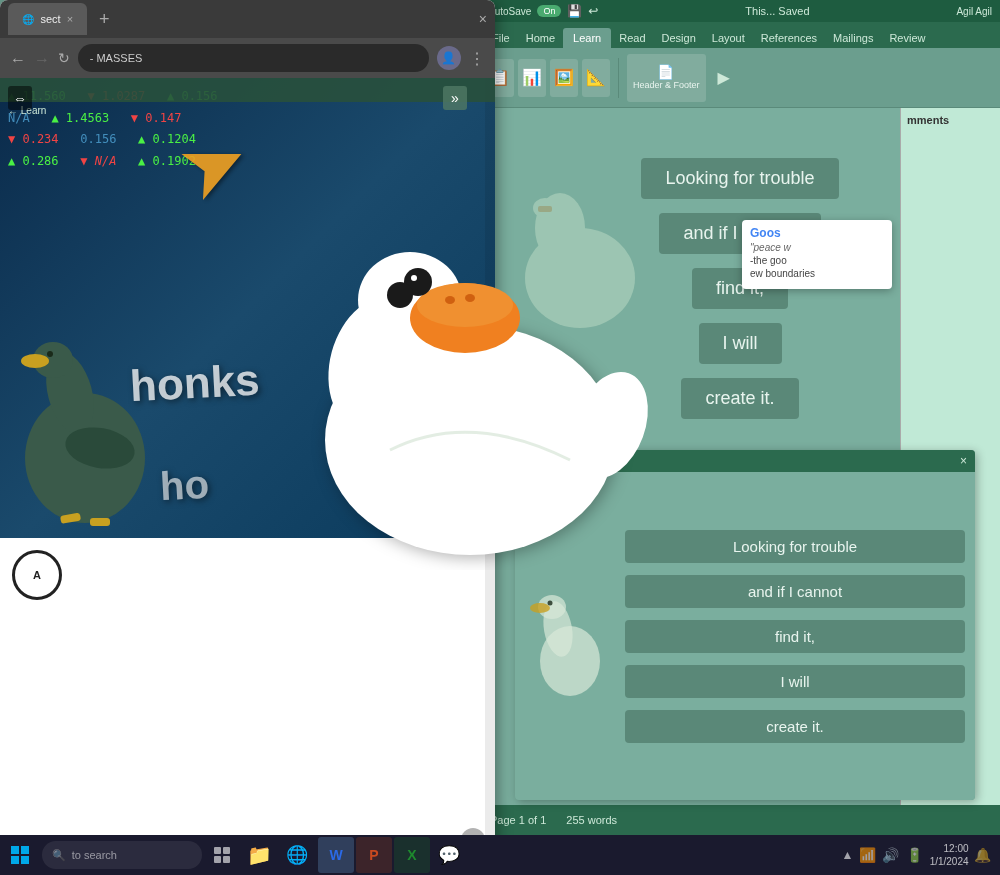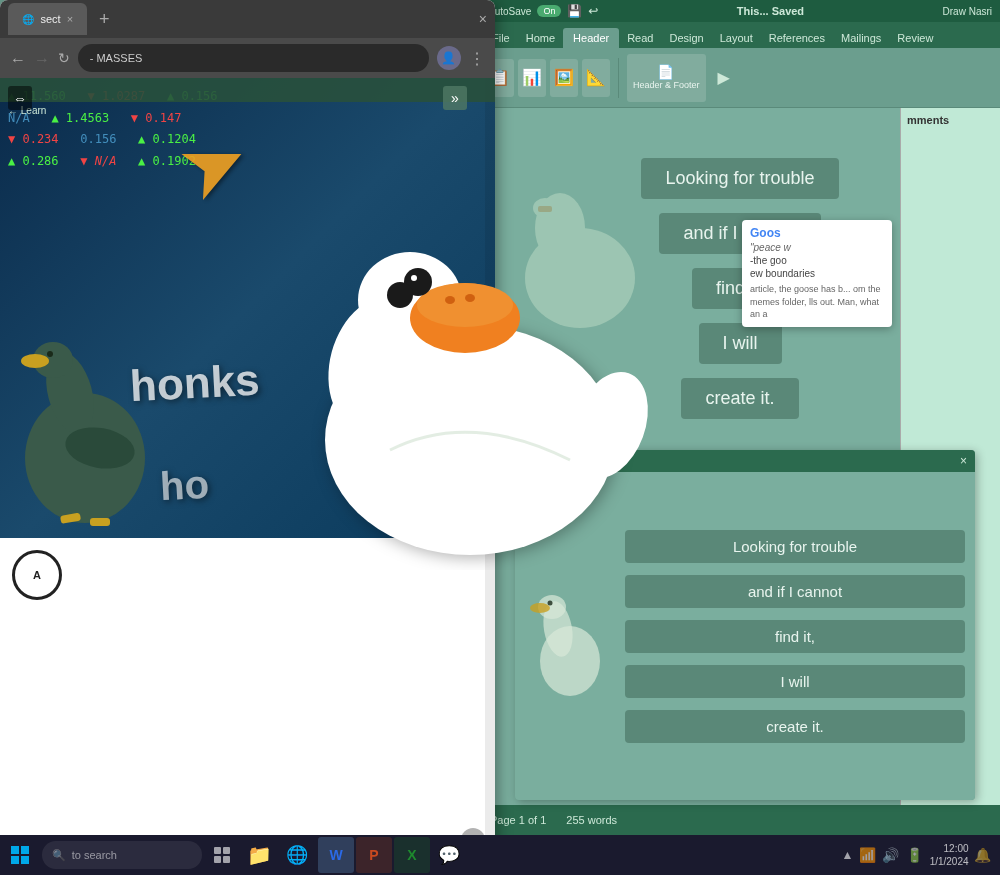--- a/index.html
+++ b/index.html
@@ -19,28 +19,28 @@
 
 <div style="position:absolute;top:0;right:0;width:520px;height:875px;background:#6b9e8e;z-index:1;">
 
   <div>
 
     <div style="background:#1e5c40;height:22px;display:flex;align-items:center;padding:0 8px;gap:6px;font-size:10px;color:#cde8d8;">
       <span style="font-size:10px;">AutoSave</span>
       <span style="background:#4aaa70;border-radius:8px;padding:1px 6px;font-size:9px;color:white;">On</span>
       <span style="font-size:12px;">💾</span>
       <span style="font-size:12px;">↩</span>
-      <span style="flex:1;text-align:center;font-size:11px;font-weight:bold;">This... Saved</span>
-      <span style="font-size:10px;">Draw Nasri</span>
+      <span style="flex:1;text-align:center;font-size:11px;">This... Saved</span>
+      <span style="font-size:10px;">Agil Agil</span>
     </div>
 
     <div style="background:#2b6a4e;height:26px;display:flex;align-items:flex-end;padding:0 4px;">
       <div style="padding:4px 8px;font-size:11px;color:#cde8d8;cursor:pointer;">File</div>
       <div style="padding:4px 8px;font-size:11px;color:#cde8d8;cursor:pointer;">Home</div>
-      <div style="padding:4px 10px;font-size:11px;color:white;cursor:pointer;background:#6b9e8e;border-radius:3px 3px 0 0;">Header</div>
+      <div style="padding:4px 10px;font-size:11px;color:white;cursor:pointer;background:#6b9e8e;border-radius:3px 3px 0 0;">Learn</div>
       <div style="padding:4px 8px;font-size:11px;color:#cde8d8;cursor:pointer;">Read</div>
       <div style="padding:4px 8px;font-size:11px;color:#cde8d8;cursor:pointer;margin-top:16px;">Design</div>
       <div style="padding:4px 8px;font-size:11px;color:#cde8d8;cursor:pointer;">Layout</div>
       <div style="padding:4px 8px;font-size:11px;color:#cde8d8;cursor:pointer;">References</div>
       <div style="padding:4px 8px;font-size:11px;color:#cde8d8;cursor:pointer;">Mailings</div>
       <div style="padding:4px 8px;font-size:11px;color:#cde8d8;cursor:pointer;">Review</div>
     </div>
 
     <div style="background:#6b9e8e;height:60px;display:flex;align-items:center;padding:4px 6px;gap:4px;border-bottom:1px solid #5a8a7a;">
       <div style="width:28px;height:38px;background:rgba(255,255,255,0.15);border-radius:3px;display:flex;align-items:center;justify-content:center;font-size:16px;">📋</div>
@@ -83,23 +83,20 @@
     <span>Page 1 of 1</span>
     <span>255 words</span>
   </div>
 </div>
 
 <div style="position:absolute;right:108px;top:220px;width:150px;background:white;border-radius:4px;box-shadow:0 2px 8px rgba(0,0,0,0.3);padding:6px 8px;font-size:10px;color:#333;z-index:15;">
   <div style="font-size:12px;font-weight:bold;color:#4285f4;margin-bottom:2px;">Goos</div>
   <div style="font-style:italic;color:#666;font-size:10px;margin-bottom:2px;">"peace w</div>
   <div style="color:#444;font-size:10px;margin-bottom:2px;">-the goo</div>
   <div style="color:#444;font-size:10px;margin-bottom:4px;">ew boundaries</div>
-  <div style="color:#666;font-size:9px;line-height:1.4;">article, the goose has b...
-om the memes folder,
-lls out. Man, what an a</div>
 </div>
 
 <div style="position:absolute;top:0;left:0;width:495px;height:860px;background:#fff;border-radius:8px 8px 0 0;overflow:hidden;z-index:3;box-shadow:2px 2px 15px rgba(0,0,0,0.4);">
 
   <div style="background:#3a3a3a;height:38px;display:flex;align-items:center;padding:0 8px;gap:6px;">
 
     <div style="background:#5a5a5a;border-radius:6px 6px 0 0;padding:6px 14px;font-size:11px;color:#eee;display:flex;align-items:center;gap:6px;height:32px;">
       <span style="font-size:10px;">🌐</span>
       <span>sect</span>
       <span style="color:#aaa;font-size:11px;cursor:pointer;">×</span>

